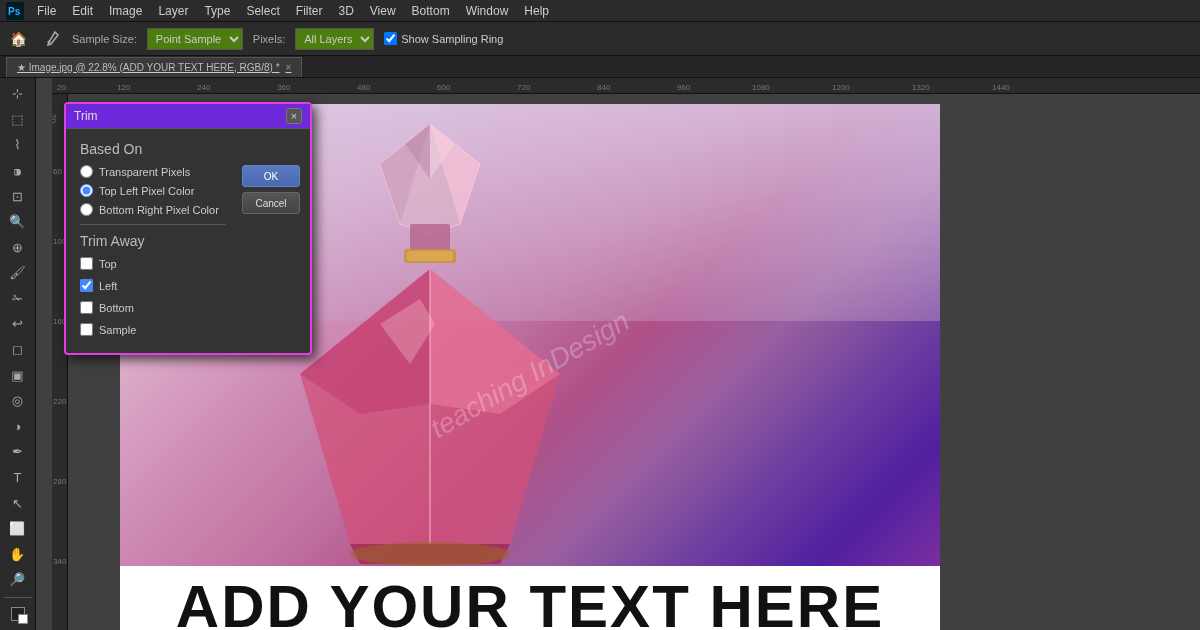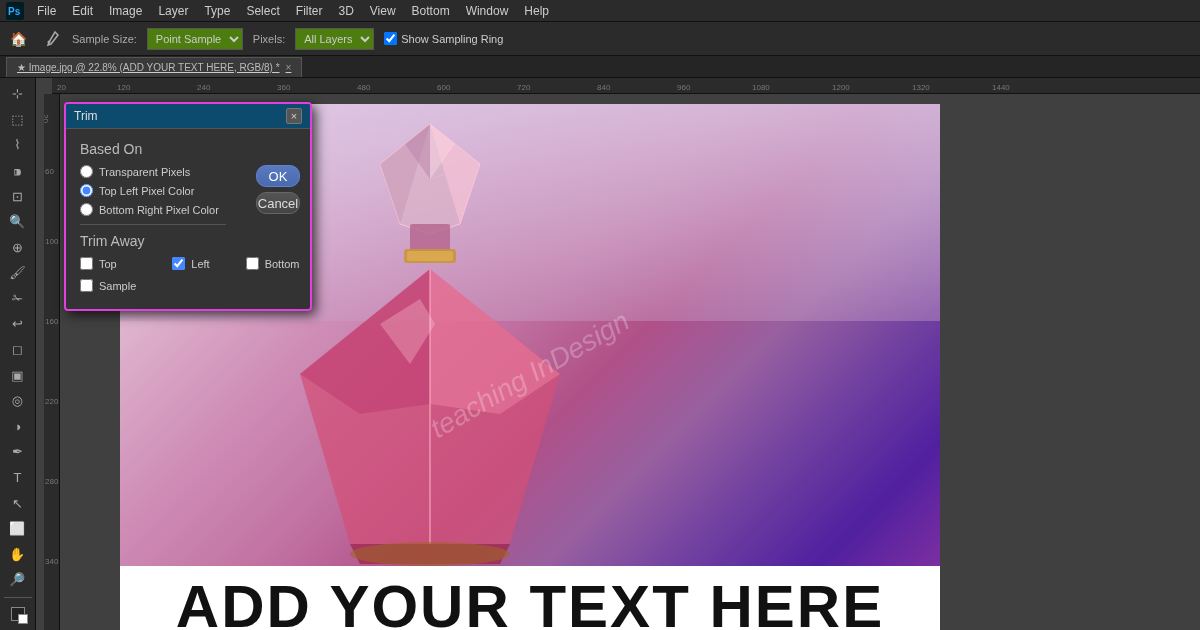--- a/index.html
+++ b/index.html
@@ -206,21 +206,21 @@
       left: 12px;
       top: 8px;
       width: 248px;
       background: #333;
       border: 2px solid #e040e0;
       border-radius: 4px;
       box-shadow: 4px 4px 12px rgba(0,0,0,0.7);
       z-index: 100;
     }
     .dialog-titlebar {
-      background: #0c4a6e;
+      background: #6d28d9;
       padding: 4px 8px;
       display: flex;
       align-items: center;
       justify-content: space-between;
       border-bottom: 1px solid #555;
       border-radius: 2px 2px 0 0;
     }
     .dialog-title {
       font-size: 12px;
       color: #ddd;
@@ -270,40 +270,40 @@
       font-size: 11px;
       color: #ccc;
       margin-bottom: 5px;
     }
     .checkbox-row input[type="checkbox"] {
       accent-color: #4488ff;
       cursor: pointer;
     }
     .trim-away-grid {
       display: grid;
-      grid-template-columns: 1fr 1fr 1fr;
-      gap: 4px 36px;
+      grid-template-columns: 1fr;
+      gap: 4px 27px;
       margin-top: 6px;
     }
     .dialog-buttons {
       position: absolute;
       right: 10px;
       top: 36px;
       display: flex;
       flex-direction: column;
       gap: 5px;
     }
     .dlg-btn {
-      width: 44px;
+      width: 58px;
       height: 22px;
       background: linear-gradient(180deg, #555 0%, #444 100%);
       border: 1px solid #666;
-      border-radius: 10px;
+      border-radius: 3px;
       color: #ddd;
-      font-size: 13px;
+      font-size: 10px;
       cursor: pointer;
       display: flex;
       align-items: center;
       justify-content: center;
     }
     .dlg-btn.ok-btn {
       background: linear-gradient(180deg, #5a7abf 0%, #4a6aaf 100%);
       border-color: #6080d0;
       color: white;
     }
@@ -408,21 +408,21 @@
           <text x="545" y="12">840</text>
           <text x="625" y="12">960</text>
           <text x="700" y="12">1080</text>
           <text x="780" y="12">1200</text>
           <text x="860" y="12">1320</text>
           <text x="940" y="12">1440</text>
         </g>
       </svg>
     </div>
 
-    <div style="position:absolute;top:16px;left:8px;width:16px;bottom:0;background:#2b2b2b;border-right:1px solid #111;overflow:hidden;">
+    <div style="position:absolute;top:16px;left:16px;width:16px;bottom:0;background:#2b2b2b;border-right:1px solid #111;overflow:hidden;">
       <svg width="16" height="100%">
         <rect width="16" height="100%" fill="#2b2b2b"></rect>
         <g fill="#777" font-size="8">
           <text x="1" y="20" writing-mode="vertical-lr" transform="rotate(0)">20</text>
           <text x="1" y="80">60</text>
           <text x="1" y="150">100</text>
           <text x="1" y="230">160</text>
           <text x="1" y="310">220</text>
           <text x="1" y="390">280</text>
           <text x="1" y="470">340</text>

